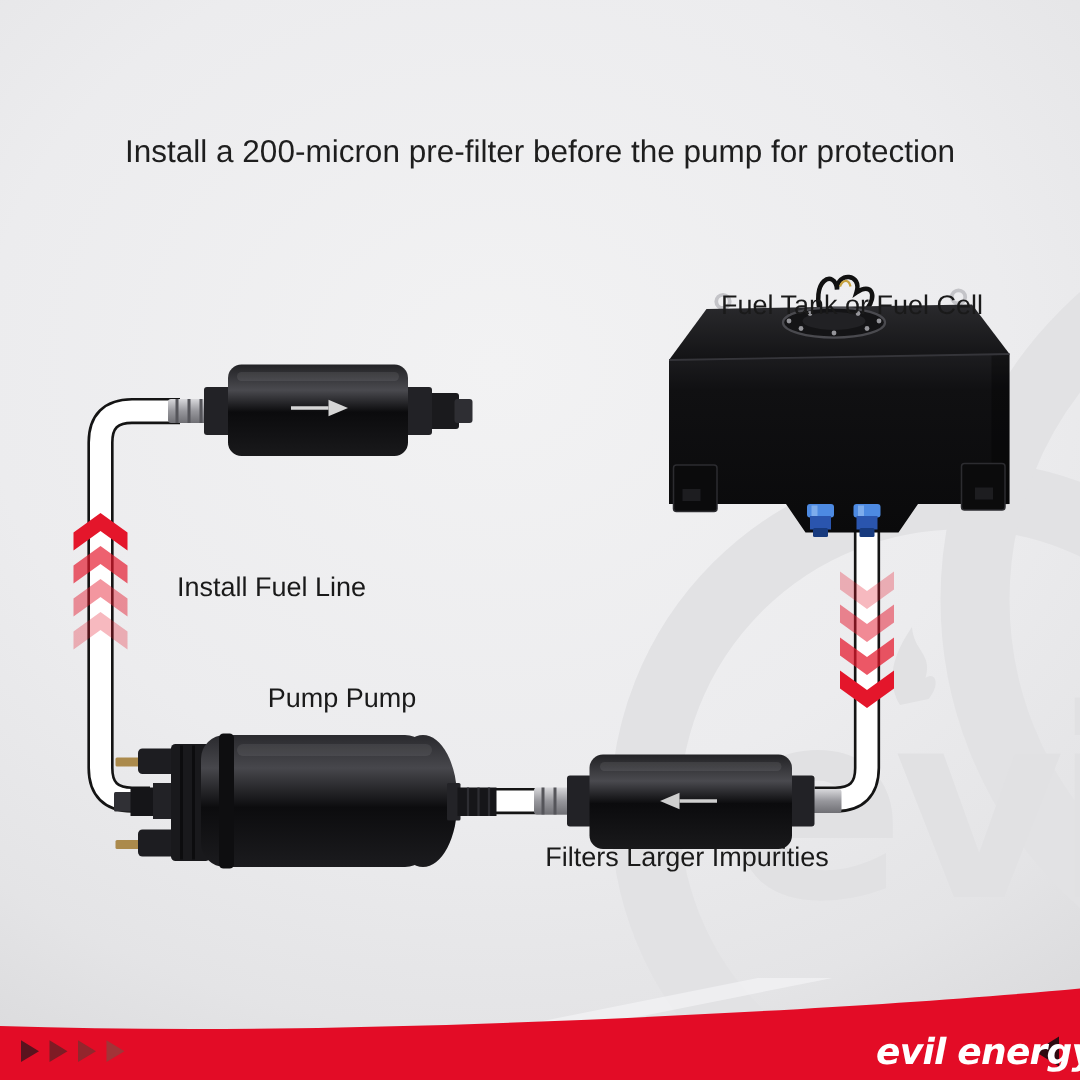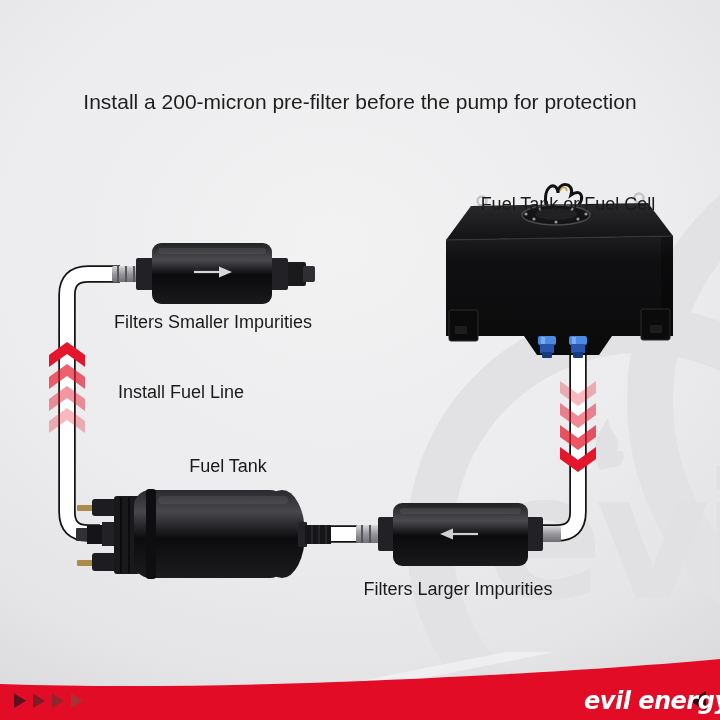--- a/index.html
+++ b/index.html
@@ -221,21 +221,20 @@
         <polygon points="71,693.5 83,700.8 71,708" fill="#a23438"></polygon>
       </g>
       <polygon points="706,691 706,711 690,701" fill="#2e0a10"></polygon>
     </g>
   </svg>
 
   <div class="labels">
     <div class="sub">Install a 200-micron pre-filter before the pump for protection</div>
 
     <div class="lbl" style="left:568px;top:168px;margin-top:36px;">Fuel Tank or Fuel Cell</div>
-    <div class="lbl" style="left:213px;top:322px;">Filters Smaller Impurities</div>
     <div class="lbl" style="left:181px;top:392px;">Install Fuel Line</div>
-    <div class="lbl" style="left:228px;top:466px;">Fuel Tank</div>
-    <div class="lbl" style="left:458px;top:589px;">Filters Larger Impurities</div>
+    <div class="lbl" style="left:228px;top:466px;">Pump Pump</div>
+    <div class="lbl" style="left:458px;top:572px;">Filters Larger Impurities</div>
 
     <div class="brand">evil energy</div>
   </div>
 
 </div>
 
 </body></html>

